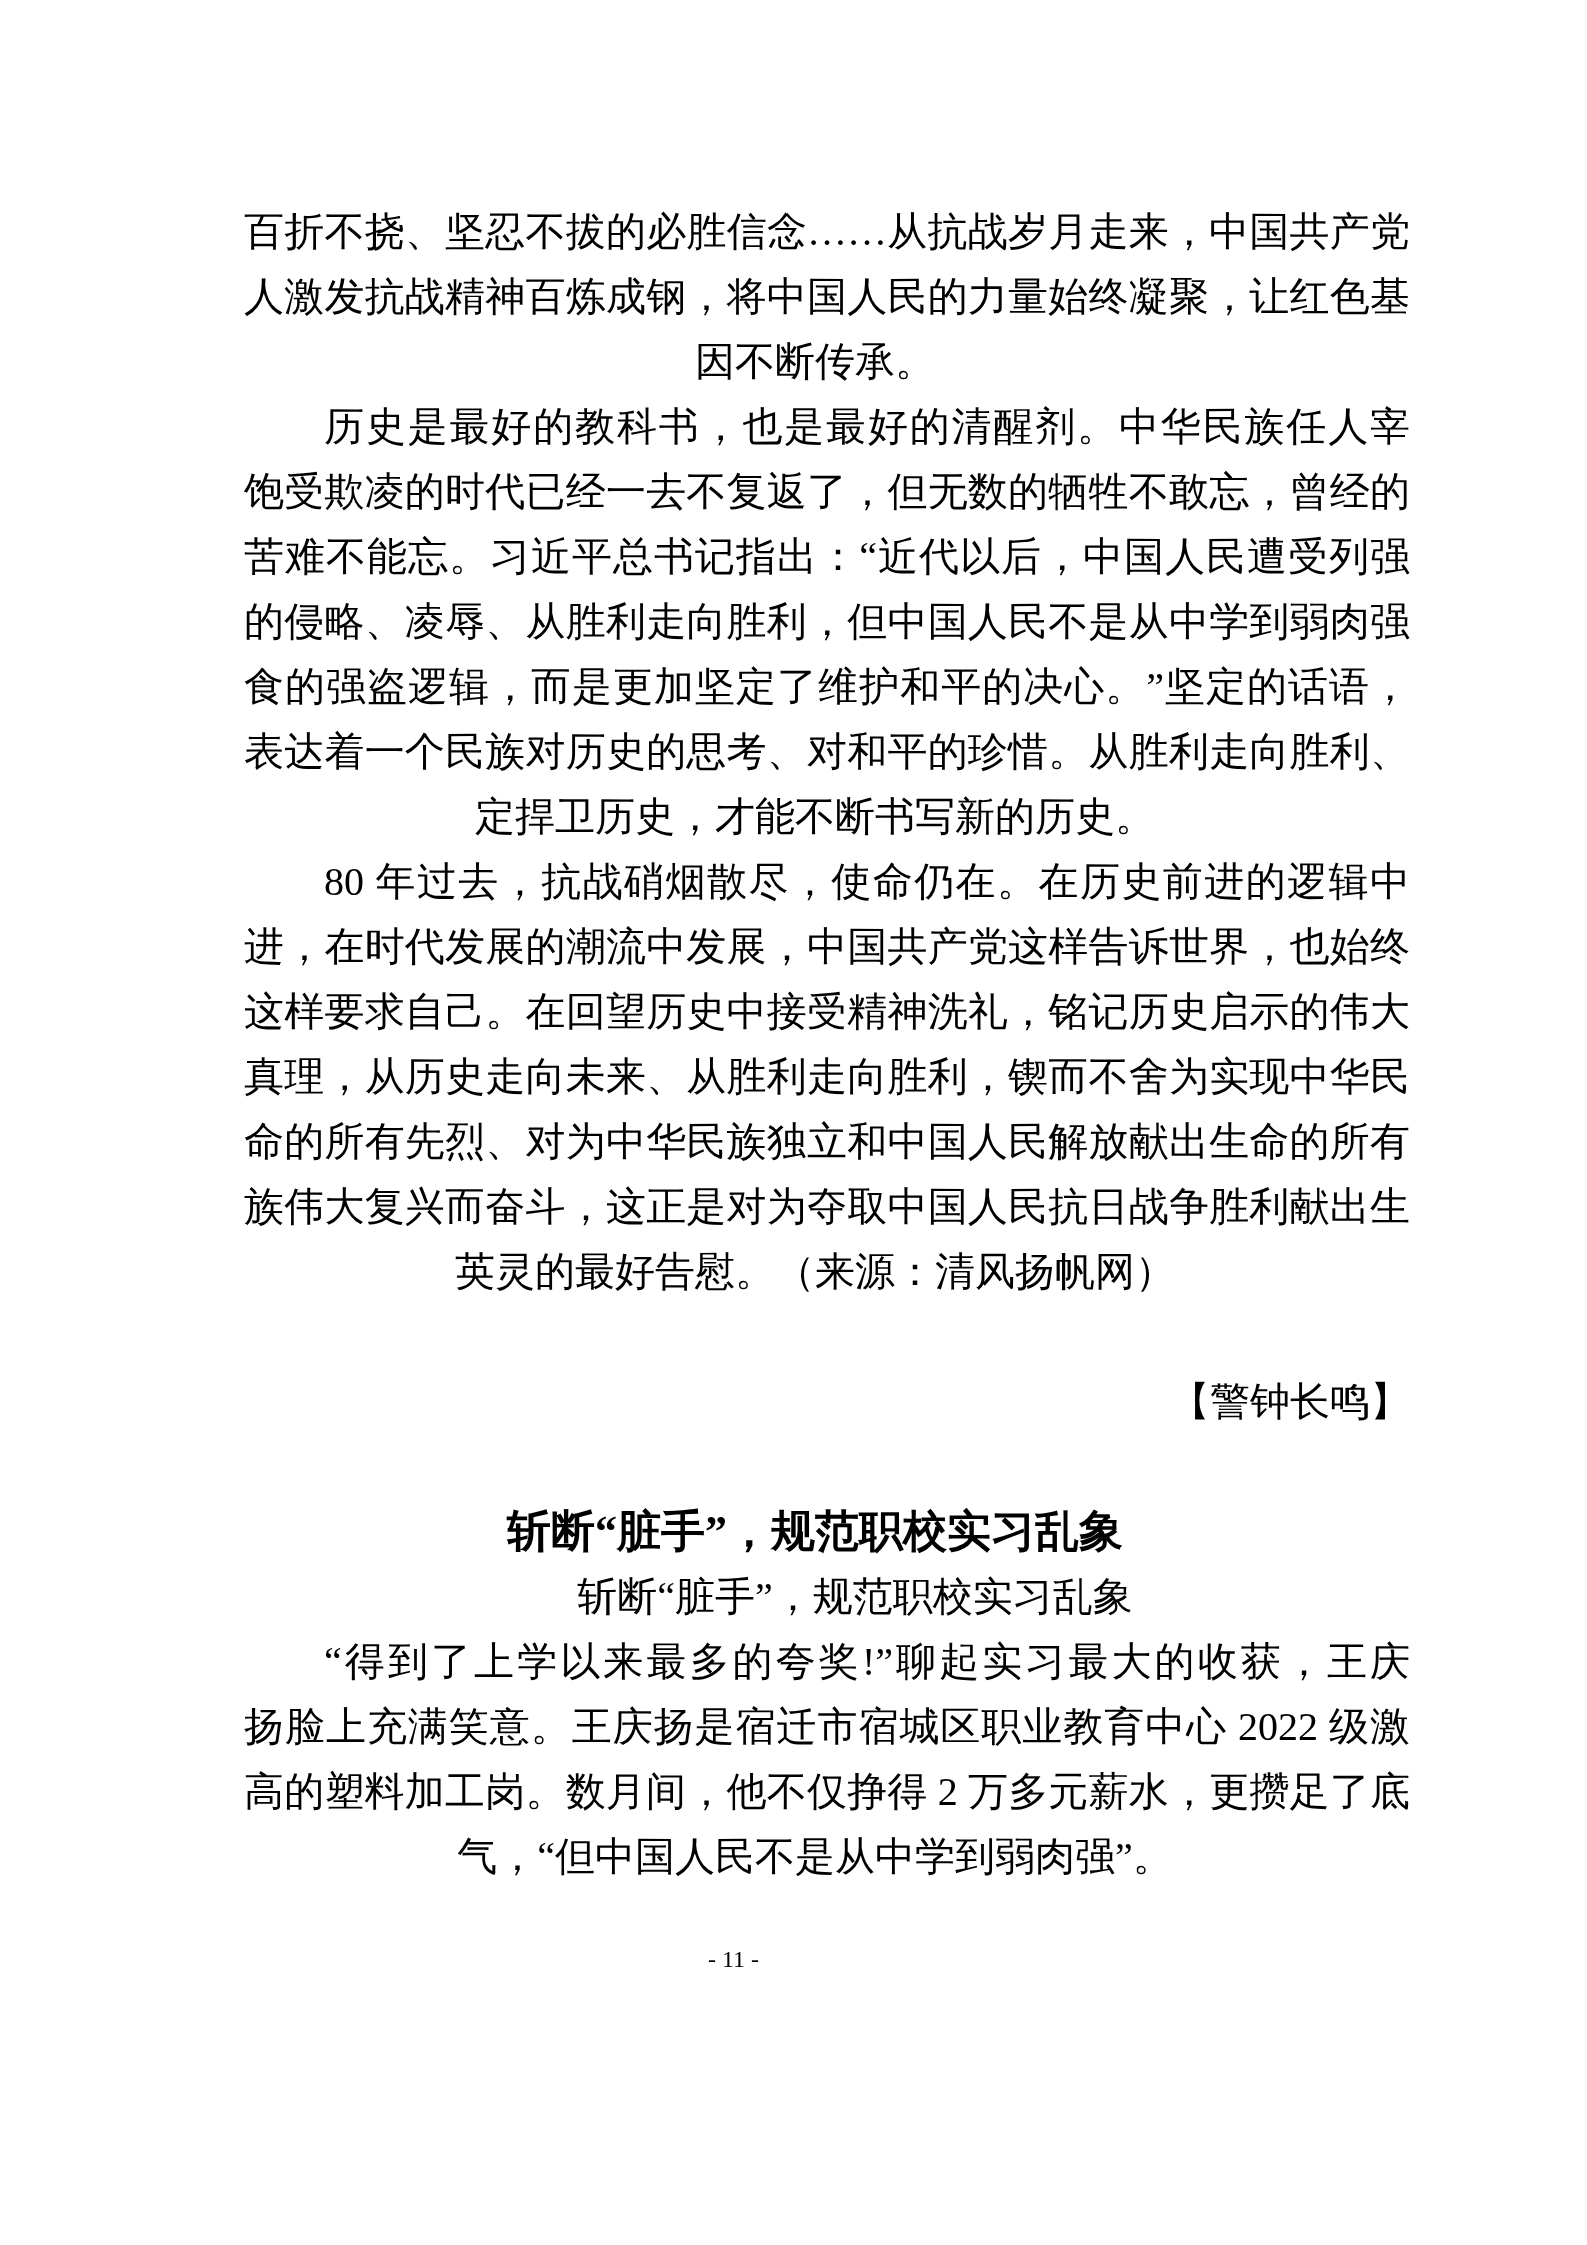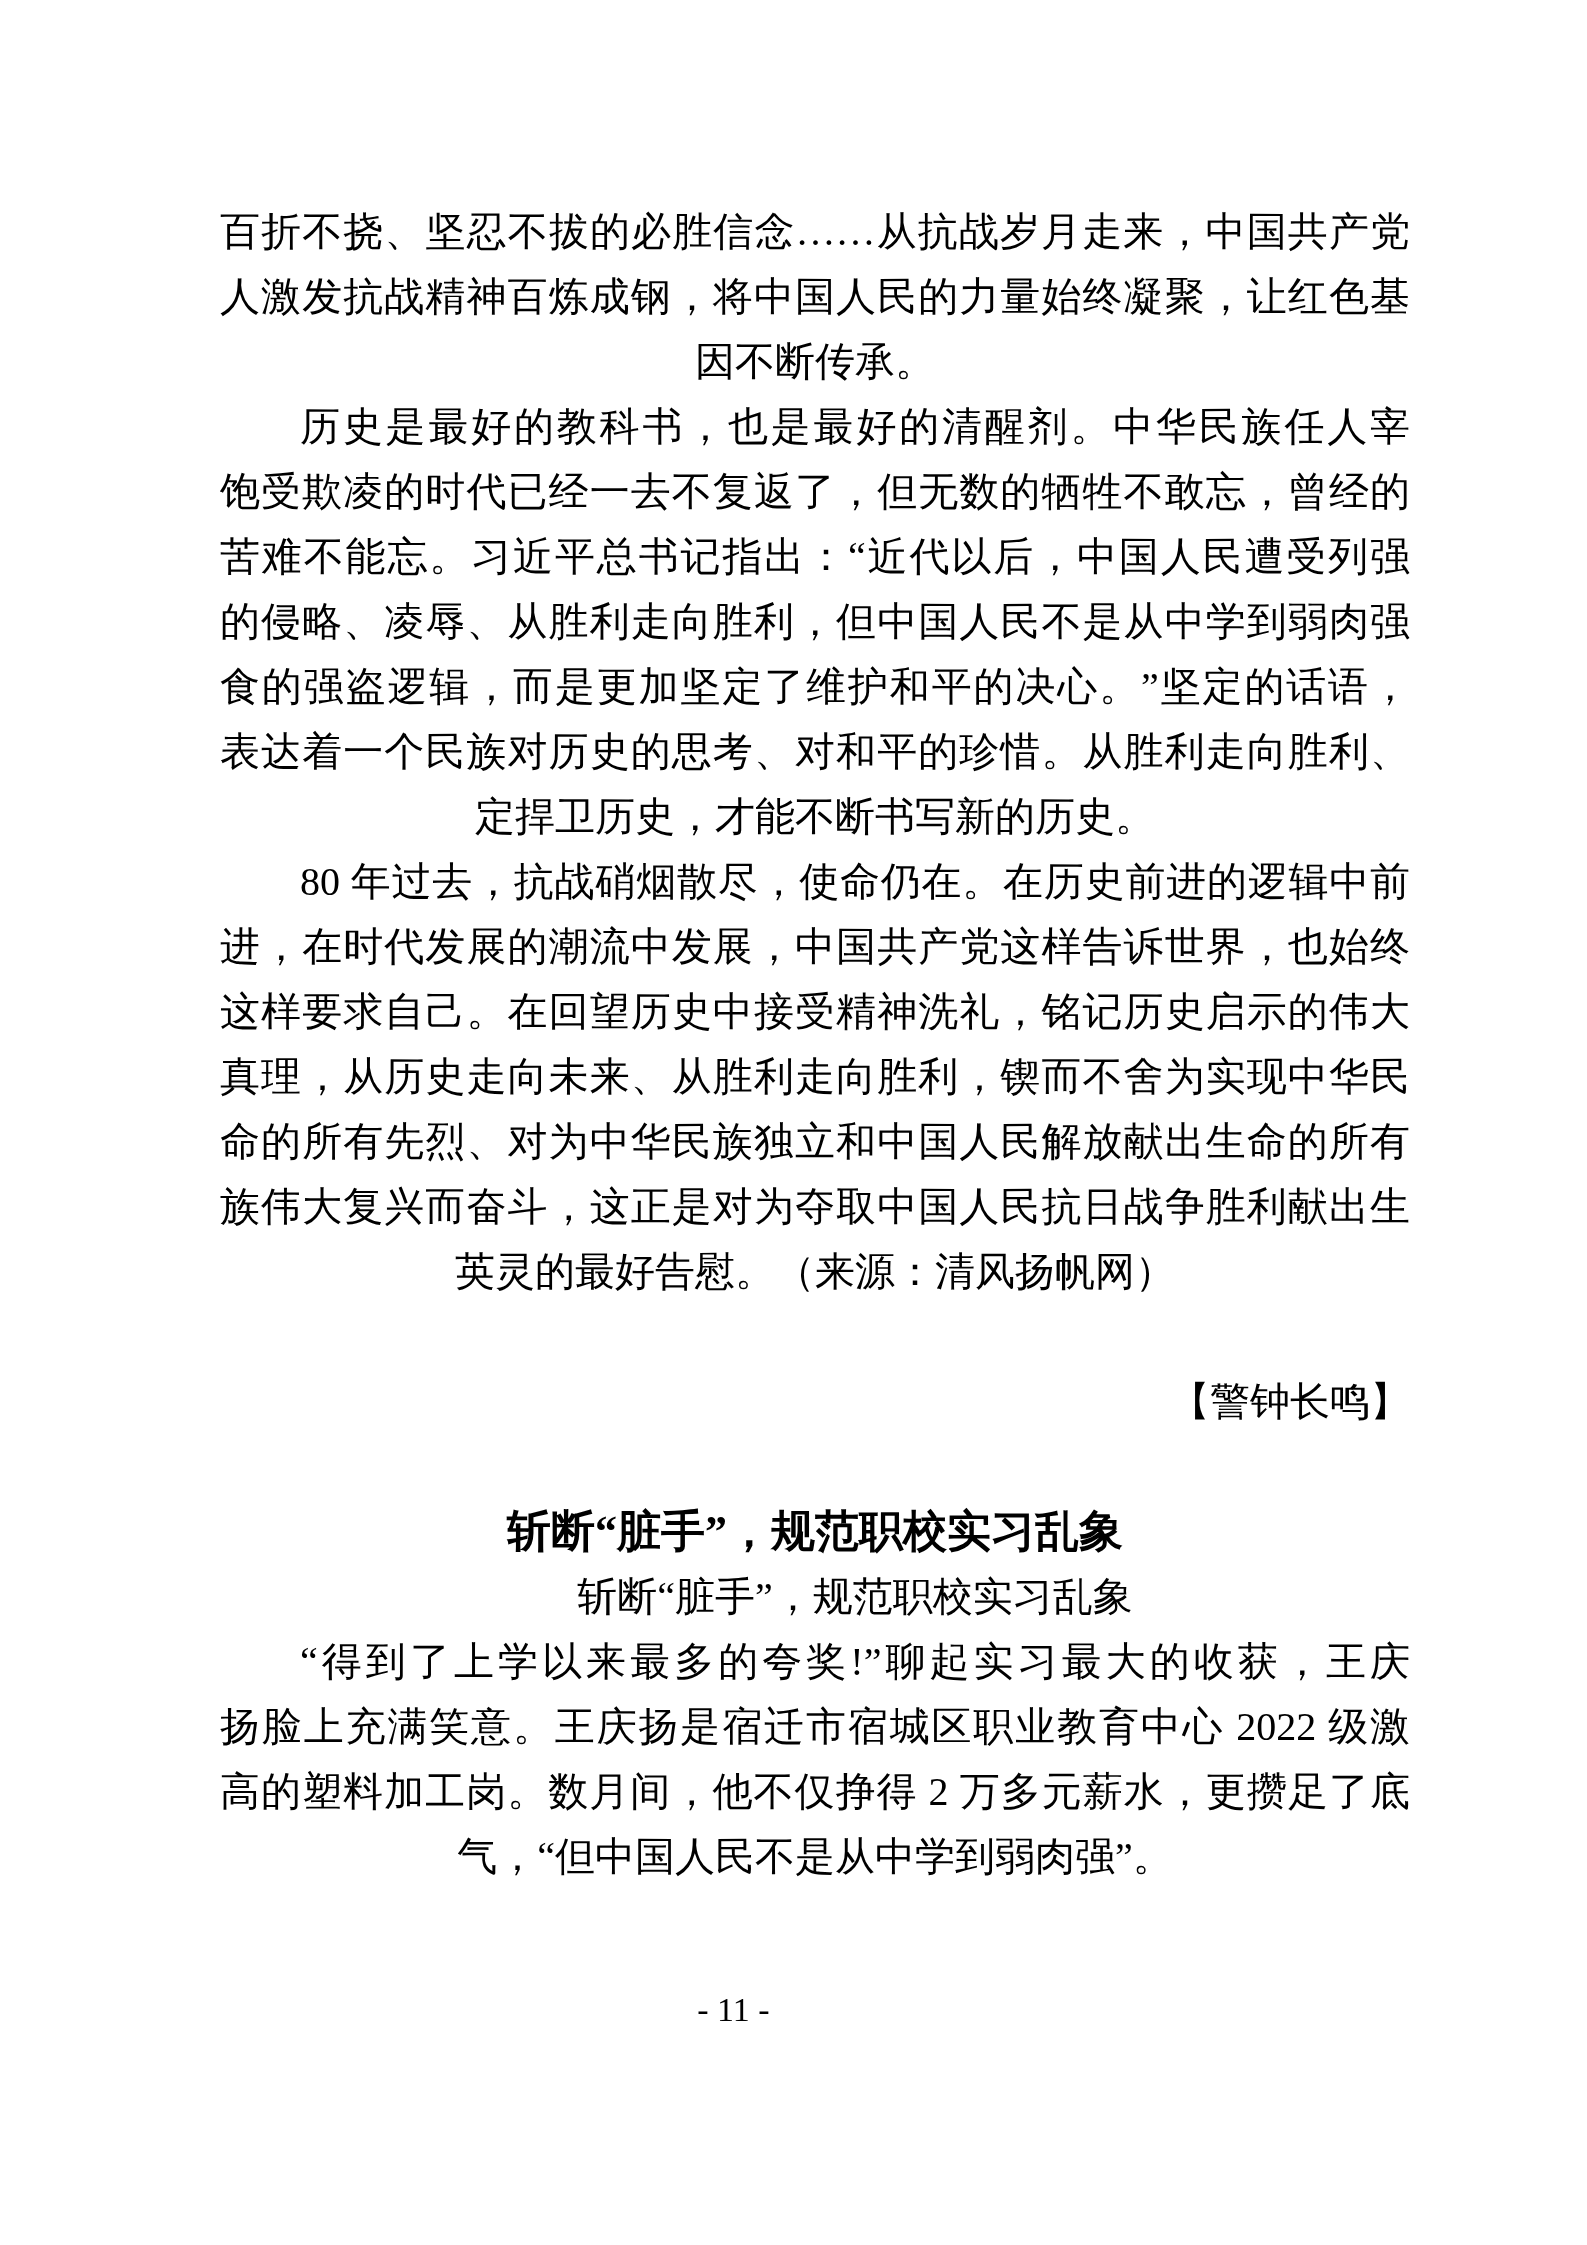--- a/index.html
+++ b/index.html
@@ -25,43 +25,44 @@
   .line {
     height: 65px;
     line-height: 65px;
     overflow: hidden;
     text-align: center;
   }
   
   .fill, .fill-indent {
     text-align: justify;
     text-align-last: justify;
+    margin-left: 24px;
   }
   .fill-indent, .plain-indent {
     padding-left: 80px;
   }
   .section {
     text-align: right;
   }
   .title {
     font-weight: bold;
     font-size: 44px;
     text-align: center;
     text-align-last: center;
   }
   .spacer {
     height: 65px;
   }
   .page-number {
     position: absolute;
-    top: 1990px;
+    top: 1939px;
     left: 0;
     width: 1467px;
     text-align: center;
-    font-size: 34px;
+    font-size: 24px;
     line-height: 40px;
   }
 </style>
 </head>
 <body>
 
 <div class="doc-body">
 
 <div class="line fill">百折不挠、坚忍不拔的必胜信念……从抗战岁月走来，中国共产党</div>
     <div class="line fill">人激发抗战精神百炼成钢，将中国人民的力量始终凝聚，让红色基</div>

